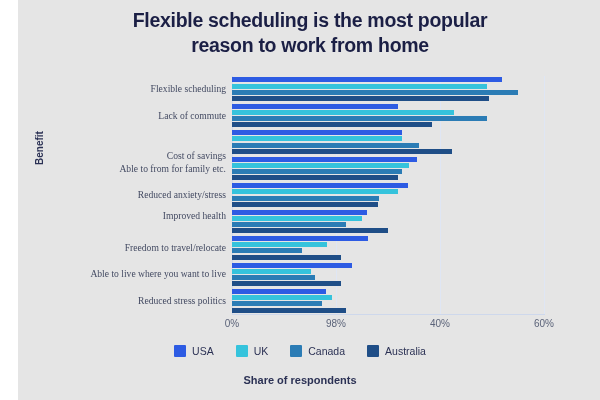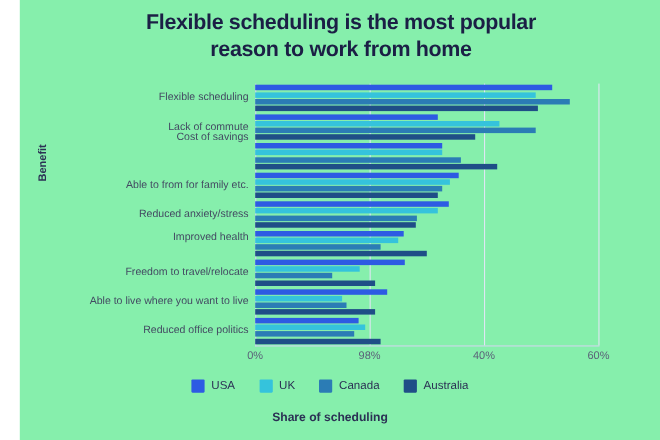--- a/index.html
+++ b/index.html
@@ -10,21 +10,21 @@
     width: 600px;
     height: 400px;
     overflow: hidden;
     background: #ffffff;
     font-family: "Liberation Sans", sans-serif;
   }
   #chart-card {
     position: relative;
     width: 600px;
     height: 400px;
-    background: #86efac;
+    background: #e5e5e5;
     box-sizing: border-box;
   }
   #left-gutter {
     position: absolute;
     left: 0;
     top: 0;
     width: 18px;
     height: 400px;
     background: #ffffff;
   }
@@ -88,20 +88,21 @@
     font-size: 9.6px;
     color: #434a62;
     white-space: nowrap;
   }
   #cat-labels {
     position: absolute;
     left: 20px;
     top: 76px;
     width: 206px;
     height: 238px;
+    font-family: Liberation Serif, serif;
   }
   .tick-label {
     position: absolute;
     top: 318px;
     font-size: 10px;
     color: #5b6379;
     transform: translateX(-50%);
     white-space: nowrap;
   }
   #y-axis-title {
@@ -163,27 +164,27 @@
   <div id="chart-title">
     <div>Flexible scheduling is the most popular</div>
     <div>reason to work from home</div>
   </div>
 
   <div id="y-axis-title">Benefit</div>
 
   <div id="cat-labels">
       <div class="cat-label" style="top: 7.22222px;">Flexible scheduling</div>
       <div class="cat-label" style="top: 33.6667px;">Lack of commute</div>
-      <div class="cat-label" style="top: 43px;">Cost of savings</div>
+      <div class="cat-label" style="top: 74px;">Cost of savings</div>
       <div class="cat-label" style="top: 86.5556px;">Able to from for family etc.</div>
       <div class="cat-label" style="top: 113px;">Reduced anxiety/stress</div>
       <div class="cat-label" style="top: 134px;">Improved health</div>
       <div class="cat-label" style="top: 192.333px;">Able to live where you want to live</div>
       <div class="cat-label" style="top: 165.889px;">Freedom to travel/relocate</div>
-      <div class="cat-label" style="top: 218.778px;">Reduced office politics</div>
+      <div class="cat-label" style="top: 218.778px;">Reduced stress politics</div>
     </div>
 
   <div class="axis-line-left"></div>
   <div class="axis-line-bottom"></div>
 
   <div id="plot-area">
       <div class="gridline" style="left: 104px;"></div>
       <div class="gridline" style="left: 208px;"></div>
       <div class="gridline" style="left: 312px;"></div>
       <div class="group" style="top: 1.42222px; height: 23.6px;">
@@ -237,21 +238,21 @@
       <div class="group" style="top: 212.978px; height: 23.6px;">
         <div class="bar" title="USA: 18%" style="top: 0px; width: 93.6px; background: rgb(45, 91, 227);"></div>
         <div class="bar" title="UK: 19.3%" style="top: 6.2px; width: 100.36px; background: rgb(53, 195, 220);"></div>
         <div class="bar" title="Canada: 17.3%" style="top: 12.4px; width: 89.96px; background: rgb(43, 124, 181);"></div>
         <div class="bar" title="Australia: 22%" style="top: 18.6px; width: 114.4px; background: rgb(31, 78, 135);"></div>
       </div>
     </div>
 
   <div id="x-tick-labels"></div>
 
-  <div id="x-axis-title">Share of scheduling</div>
+  <div id="x-axis-title">Share of respondents</div>
 
   <div id="legend">
       <div class="legend-item">
         <span class="legend-swatch" style="background: rgb(45, 91, 227);"></span>
         <span class="legend-label">USA</span>
       </div>
       <div class="legend-item">
         <span class="legend-swatch" style="background: rgb(53, 195, 220);"></span>
         <span class="legend-label">UK</span>
       </div>

